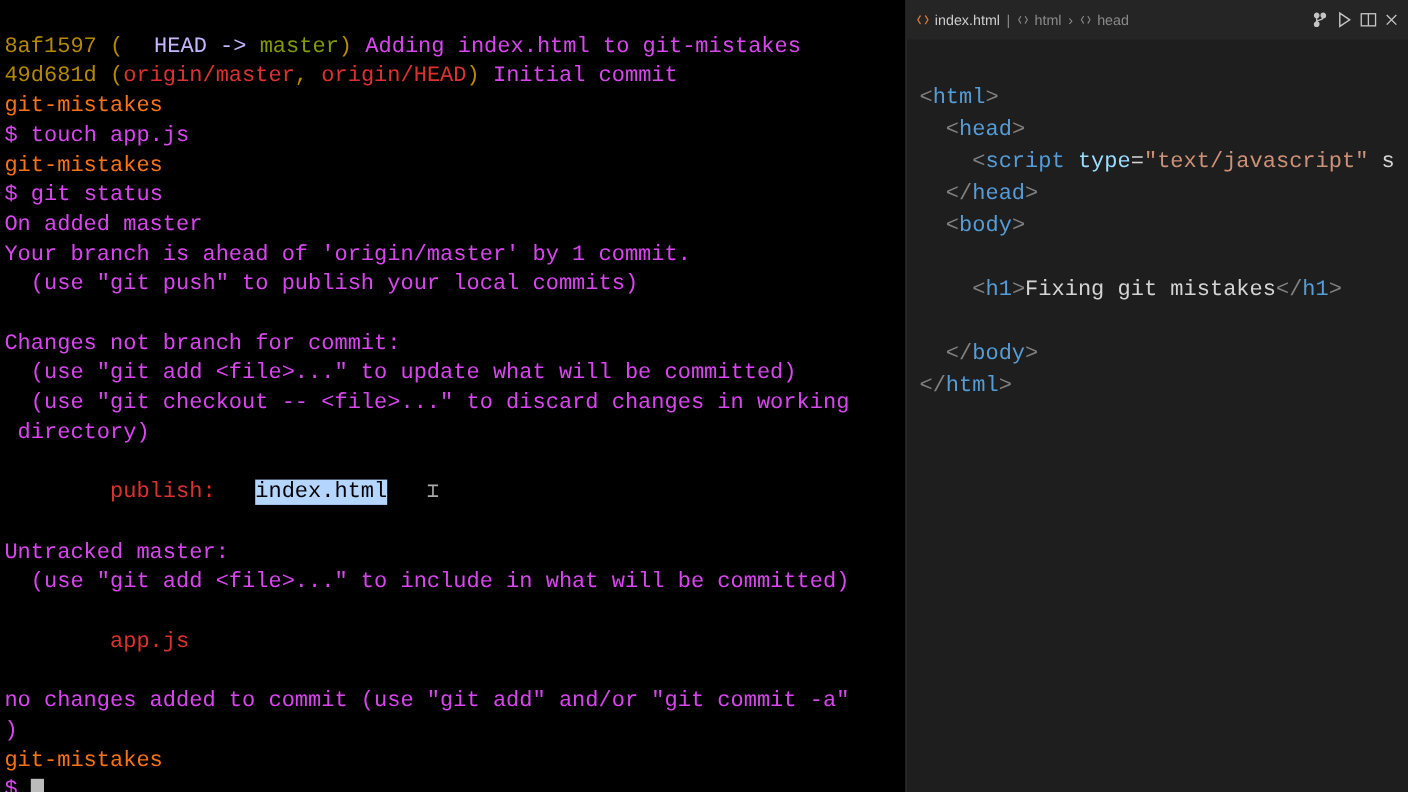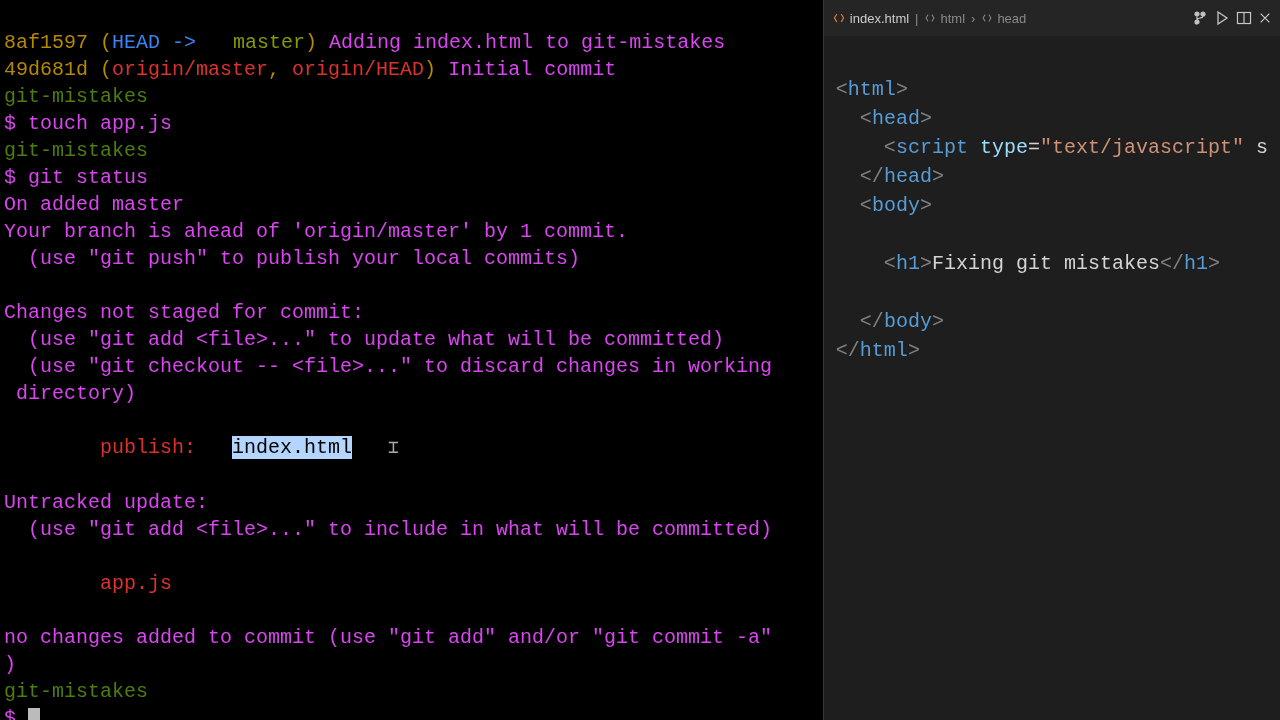--- a/index.html
+++ b/index.html
@@ -49,25 +49,25 @@
   .editor-body {
     flex: 1;
     padding: 10px 12px;
     font-size: 20px;
     line-height: 29px;
     white-space: pre;
     overflow: hidden;
   }
   
   .yellow { color: #b58900; }
-  .cyan { color: #3b82f6; }
-  .green { color: #859900; margin-left: 25px; }
+  .cyan { color: #c4b5fd; margin-left: 28px; }
+  .green { color: #859900; }
   .red { color: #dc322f; margin-top: 24px; }
   .white { color: #d946ef; }
-  .prompt-green { color: #4d7c0f; }
+  .prompt-green { color: #f97316; }
   .sel {
     background: #b4d5fe;
     color: #000;
   }
   .cursor-block {
     display: inline-block;
     width: 12px;
     height: 22px;
     background: #bbb;
     vertical-align: text-bottom;
@@ -92,28 +92,28 @@
 <span class="yellow">8af1597</span><span class="yellow"> (</span><span class="cyan">HEAD -&gt; </span><span class="green">master</span><span class="yellow">)</span><span class="white"> Adding index.html to git-mistakes</span>
 <span class="yellow">49d681d</span><span class="yellow"> (</span><span class="red">origin/master</span><span class="yellow">, </span><span class="red">origin/HEAD</span><span class="yellow">)</span><span class="white"> Initial commit</span>
 <span class="prompt-green">git-mistakes</span>
 <span class="white">$ </span><span class="white">touch app.js</span>
 <span class="prompt-green">git-mistakes</span>
 <span class="white">$ </span><span class="white">git status</span>
 <span class="white">On added master</span>
 <span class="white">Your branch is ahead of 'origin/master' by 1 commit.</span>
 <span class="white">  (use "git push" to publish your local commits)</span>
 <span></span>
-<span class="white">Changes not staged for commit:</span>
+<span class="white">Changes not branch for commit:</span>
 <span class="white">  (use "git add &lt;file&gt;..." to update what will be committed)</span>
 <span class="white">  (use "git checkout -- &lt;file&gt;..." to discard changes in working</span>
 <span class="white"> directory)</span>
 <span></span>
 <span class="red">        publish:   </span><span class="sel">index.html</span>   <span class="ibeam">⌶</span>
 <span></span>
-<span class="white">Untracked update:</span>
+<span class="white">Untracked master:</span>
 <span class="white">  (use "git add &lt;file&gt;..." to include in what will be committed)</span>
 <span></span>
 <span class="red">        app.js</span>
 <span></span>
 <span class="white">no changes added to commit (use "git add" and/or "git commit -a"</span>
 <span class="white">)</span>
 <span class="prompt-green">git-mistakes</span>
 <span class="white">$ </span><span class="cursor-block"></span>
 </div>
 

